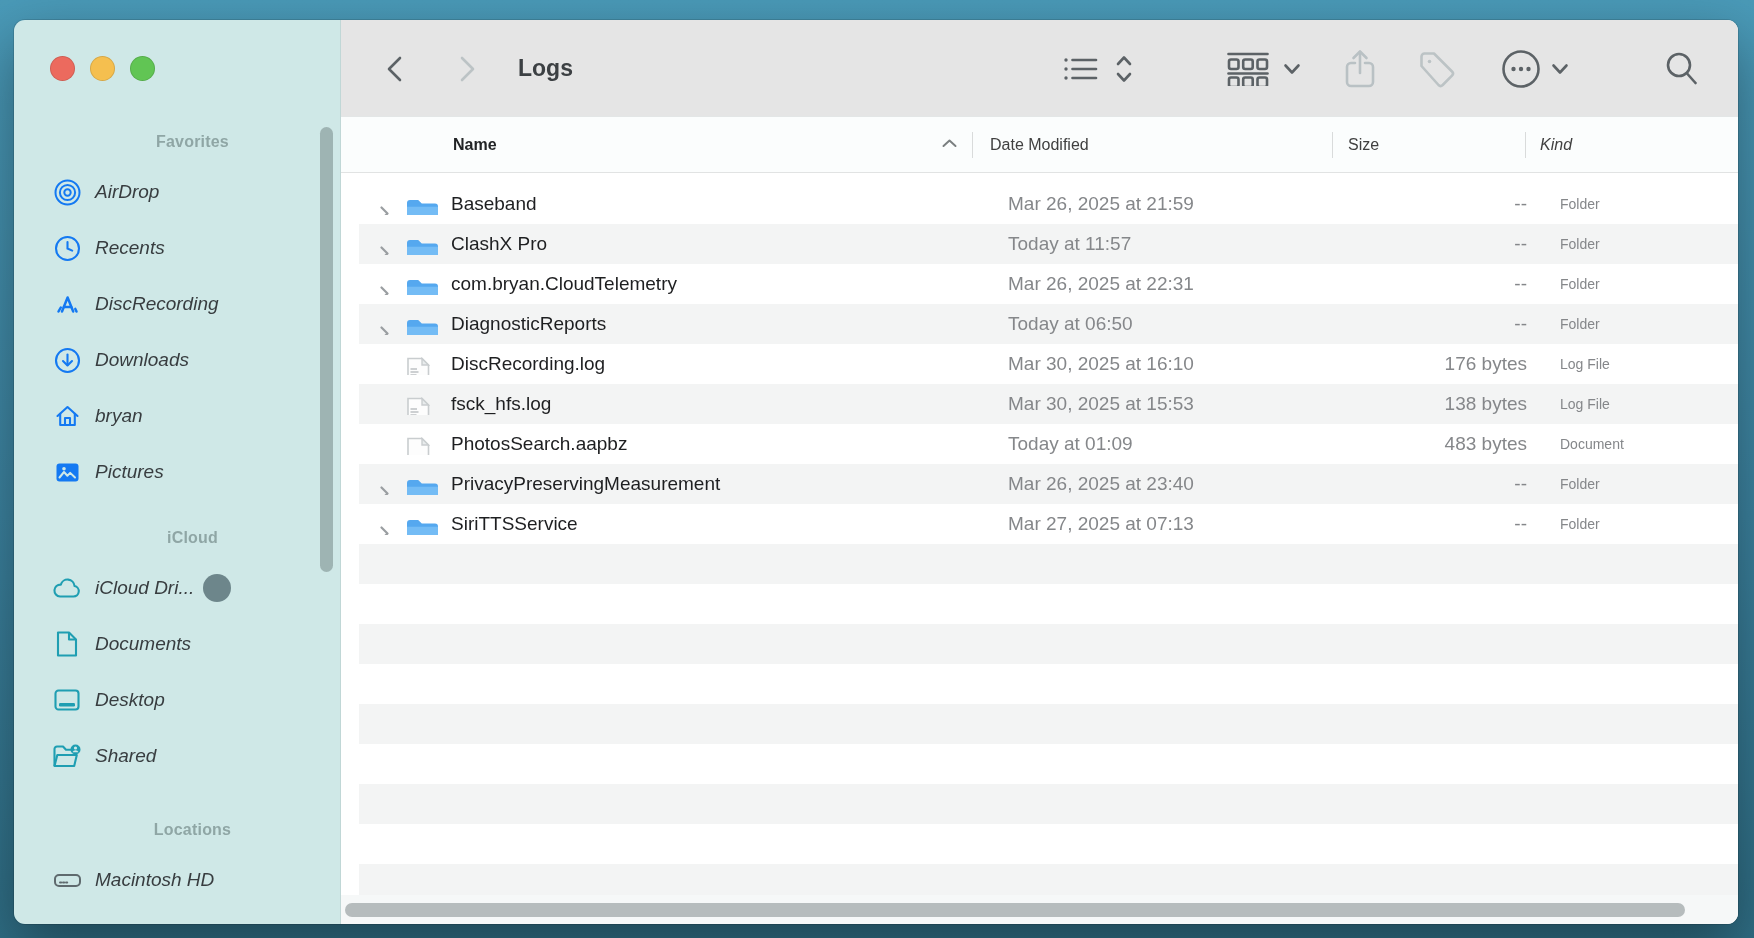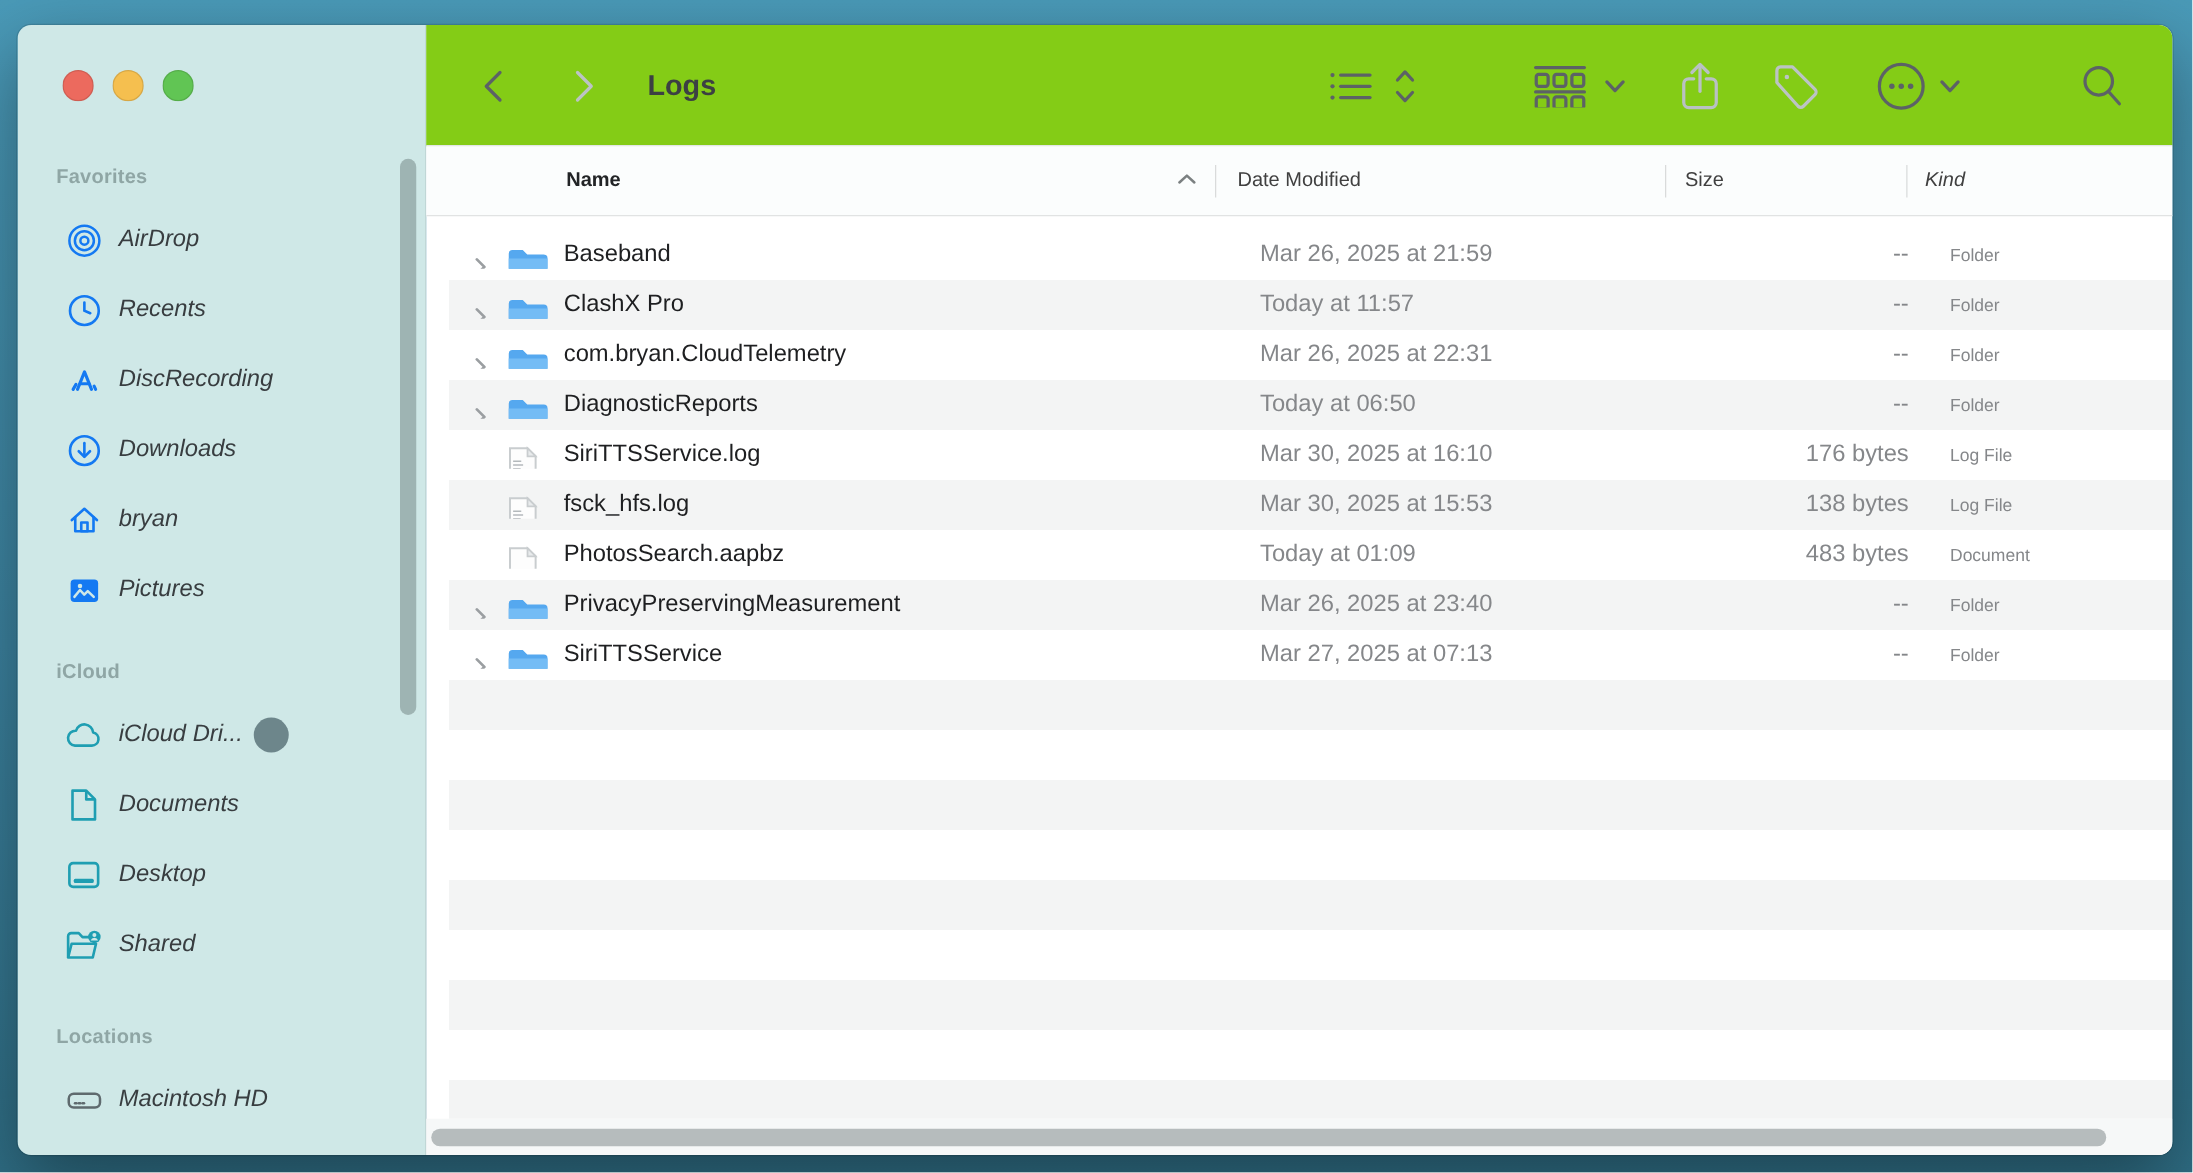--- a/index.html
+++ b/index.html
@@ -8,21 +8,21 @@
 
   .desktop { position:relative; width:1754px; height:938px;
     background:linear-gradient(180deg,#4a9ab8 0%,#3c83a0 55%,#2f6e85 100%); }
 
   .window { position:absolute; left:14px; top:20px; width:1724px; height:904px;
     border-radius:11px; overflow:hidden; display:flex;
     box-shadow:0 22px 60px rgba(0,0,0,.38), 0 0 0 1px rgba(0,0,0,.12); }
 
   
   .sidebar { position:relative; width:327px; flex:0 0 327px; background:#cfe8e7;
-    border-right:1px solid rgba(0,0,0,.07); }
+    border-right:1px solid rgba(0,0,0,.07);text-align:center; }
   .traffic-lights { position:absolute; left:36px; top:36px; display:flex; }
   .tl { width:25px; height:25px; border-radius:50%; margin-right:15px;
     border:1px solid rgba(0,0,0,.12); }
   .tl.red   { background:#ec6a5e; }
   .tl.yellow{ background:#f5bf4f; }
   .tl.green { background:#61c554; }
 
   .side-nav { position:absolute; left:0; top:100px; width:100%; }
   .side-section-header { height:44px; line-height:44px; padding-left:31px;
     font-size:16px; font-weight:700; color:#8fa6a5; letter-spacing:.2px; }
@@ -36,21 +36,21 @@
   .sec-1 { margin-top:16px; }
   .sec-2 { margin-top:24px; }
   .sync-badge { width:28px; height:28px; border-radius:50%; background:#6d868b;
     margin-left:9px; flex:0 0 28px; }
   .eject { position:absolute; left:250px; top:14px; color:#7d8a8d; }
   .side-scrollbar { position:absolute; left:306px; top:107px; width:13px; height:445px;
     border-radius:7px; background:rgba(118,136,136,.55); }
 
   
   .content { position:relative; flex:1; background:#ffffff; }
-  .toolbar { position:relative; height:97px; background:#84cc16;
+  .toolbar { position:relative; height:97px; background:#e5e5e5;
     border-bottom:1px solid #e3e6e6; }
   .tbtn { position:absolute; top:0; height:97px; display:flex; align-items:center;
     background:none; border:none; transform:translateX(-50%); cursor:default; }
   .win-title { position:absolute; left:177px; top:0; height:97px; display:flex;
     align-items:center; font-size:23px; font-weight:700; color:#3c4043; }
 
   .list-header { height:56px; background:#fbfdfd; border-bottom:1px solid #e1e3e3;
     display:grid; grid-template-columns:631px 360px 193px 1fr; position:relative; }
   .hcell { display:flex; align-items:center; font-size:16px; color:#404040;
     position:relative; }
@@ -430,21 +430,21 @@
                   <path d="M3 1.5 h14 l6.5 6.5 V30.5 H3 Z" fill="#fdfdfd" stroke="#c9cdcf" stroke-width="1.6"></path>
                   <path d="M17 1.5 v6.5 h6.5 Z" fill="#e8ebec" stroke="#c9cdcf" stroke-width="1.4"></path>
                   <g stroke="#b4b9bc" stroke-width="1.3">
                     <line x1="5.5" y1="12" x2="12" y2="12"></line>
                     <line x1="5.5" y1="15" x2="13.5" y2="15"></line>
                     <line x1="5.5" y1="18" x2="11.5" y2="18"></line>
                     <line x1="5.5" y1="21" x2="13" y2="21"></line>
                     <line x1="5.5" y1="24" x2="11" y2="24"></line>
                   </g>
                 </svg>
-              </span><span>SiriTTSService.log</span></div>
+              </span><span>DiscRecording.log</span></div>
             <div class="cell-date">Mar 30, 2025 at 16:10</div>
             <div class="cell-size">176 bytes</div>
             <div class="cell-kind">Log File</div>
           </div>
           <div class="row alt">
             <div class="cell-name"><span class="ficon">
                 <svg width="26" height="32" viewBox="0 0 26 32">
                   <path d="M3 1.5 h14 l6.5 6.5 V30.5 H3 Z" fill="#fdfdfd" stroke="#c9cdcf" stroke-width="1.6"></path>
                   <path d="M17 1.5 v6.5 h6.5 Z" fill="#e8ebec" stroke="#c9cdcf" stroke-width="1.4"></path>
                   <g stroke="#b4b9bc" stroke-width="1.3">

